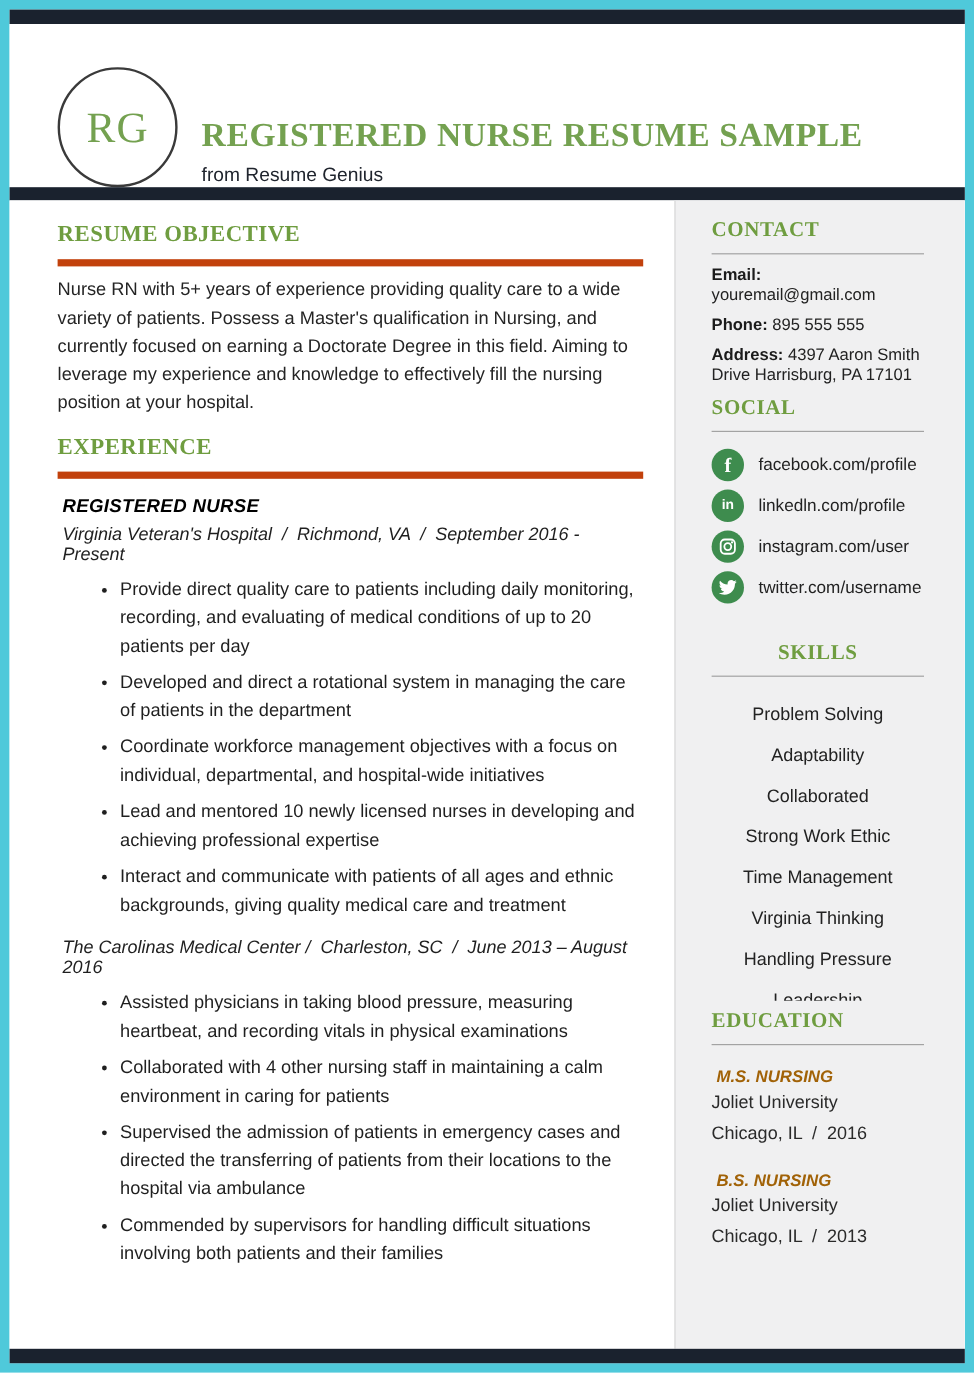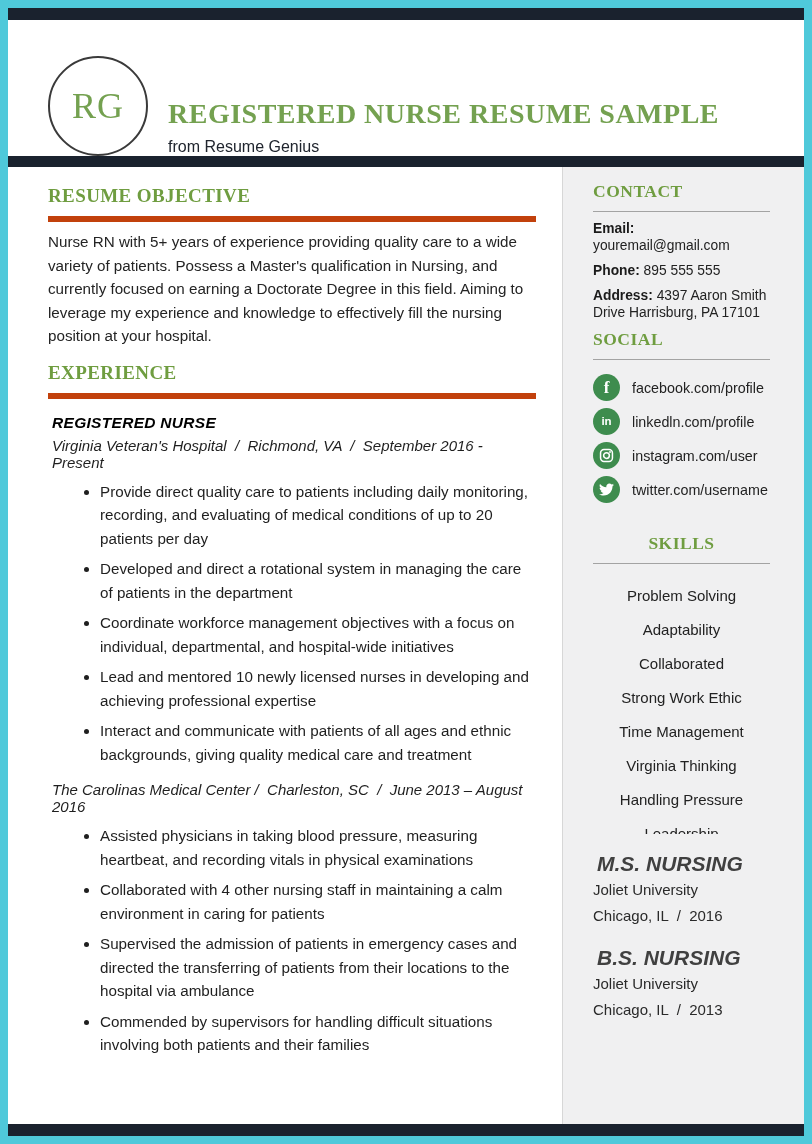--- a/index.html
+++ b/index.html
@@ -69,21 +69,21 @@
   .s-icon .fb{font-family:"Liberation Serif",serif;font-weight:700;font-size:17px;line-height:1;}
   .s-icon .li{font-size:11.5px;font-weight:700;line-height:1;}
   .s-text{font-size:14.3px;color:#222;}
   .mt-social{}
   .mt-skills{margin-top:30px;text-align:center;}
   .skills-list{margin-top:22px;max-height:248px;overflow:hidden;}
   .skill-item{font-size:15px;line-height:20px;color:#222;margin-bottom:14px;}
   .mt-edu{margin-top:6px;}
   .edu-entries{margin-top:18px;}
   .edu-entry{margin-bottom:20px;}
-  .edu-degree{margin:0 0 4px 4px;font-size:21px;font-weight:700;font-style:italic;color:#404040;}
+  .edu-degree{margin:0 0 4px 4px;font-size:14px;font-weight:700;font-style:italic;color:#a16207;}
   .edu-school{font-size:15px;line-height:20px;color:#2a2a2a;margin-bottom:6px;}
   .edu-meta{font-size:15px;line-height:20px;color:#2a2a2a;white-space:pre-wrap;}
 </style>
 </head>
 <body>
 
 <div class="page">
   <div class="navy topbar"></div>
 
   <header class="header">
@@ -198,20 +198,21 @@
             <div class="skill-item">Collaborated</div>
             <div class="skill-item">Strong Work Ethic</div>
             <div class="skill-item">Time Management</div>
             <div class="skill-item">Virginia Thinking</div>
             <div class="skill-item">Handling Pressure</div>
             <div class="skill-item">Leadership</div>
           </div>
       </section>
 
       <section class="side-section mt-edu">
+        <h2 class="h-side">EDUCATION</h2>
         <div class="edu-entries">
           <div class="edu-entry">
             <h3 class="edu-degree">M.S. NURSING</h3>
             <div class="edu-school">Joliet University</div>
             <div class="edu-meta">Chicago, IL  /  2016</div>
           </div>
           <div class="edu-entry">
             <h3 class="edu-degree">B.S. NURSING</h3>
             <div class="edu-school">Joliet University</div>
             <div class="edu-meta">Chicago, IL  /  2013</div>

